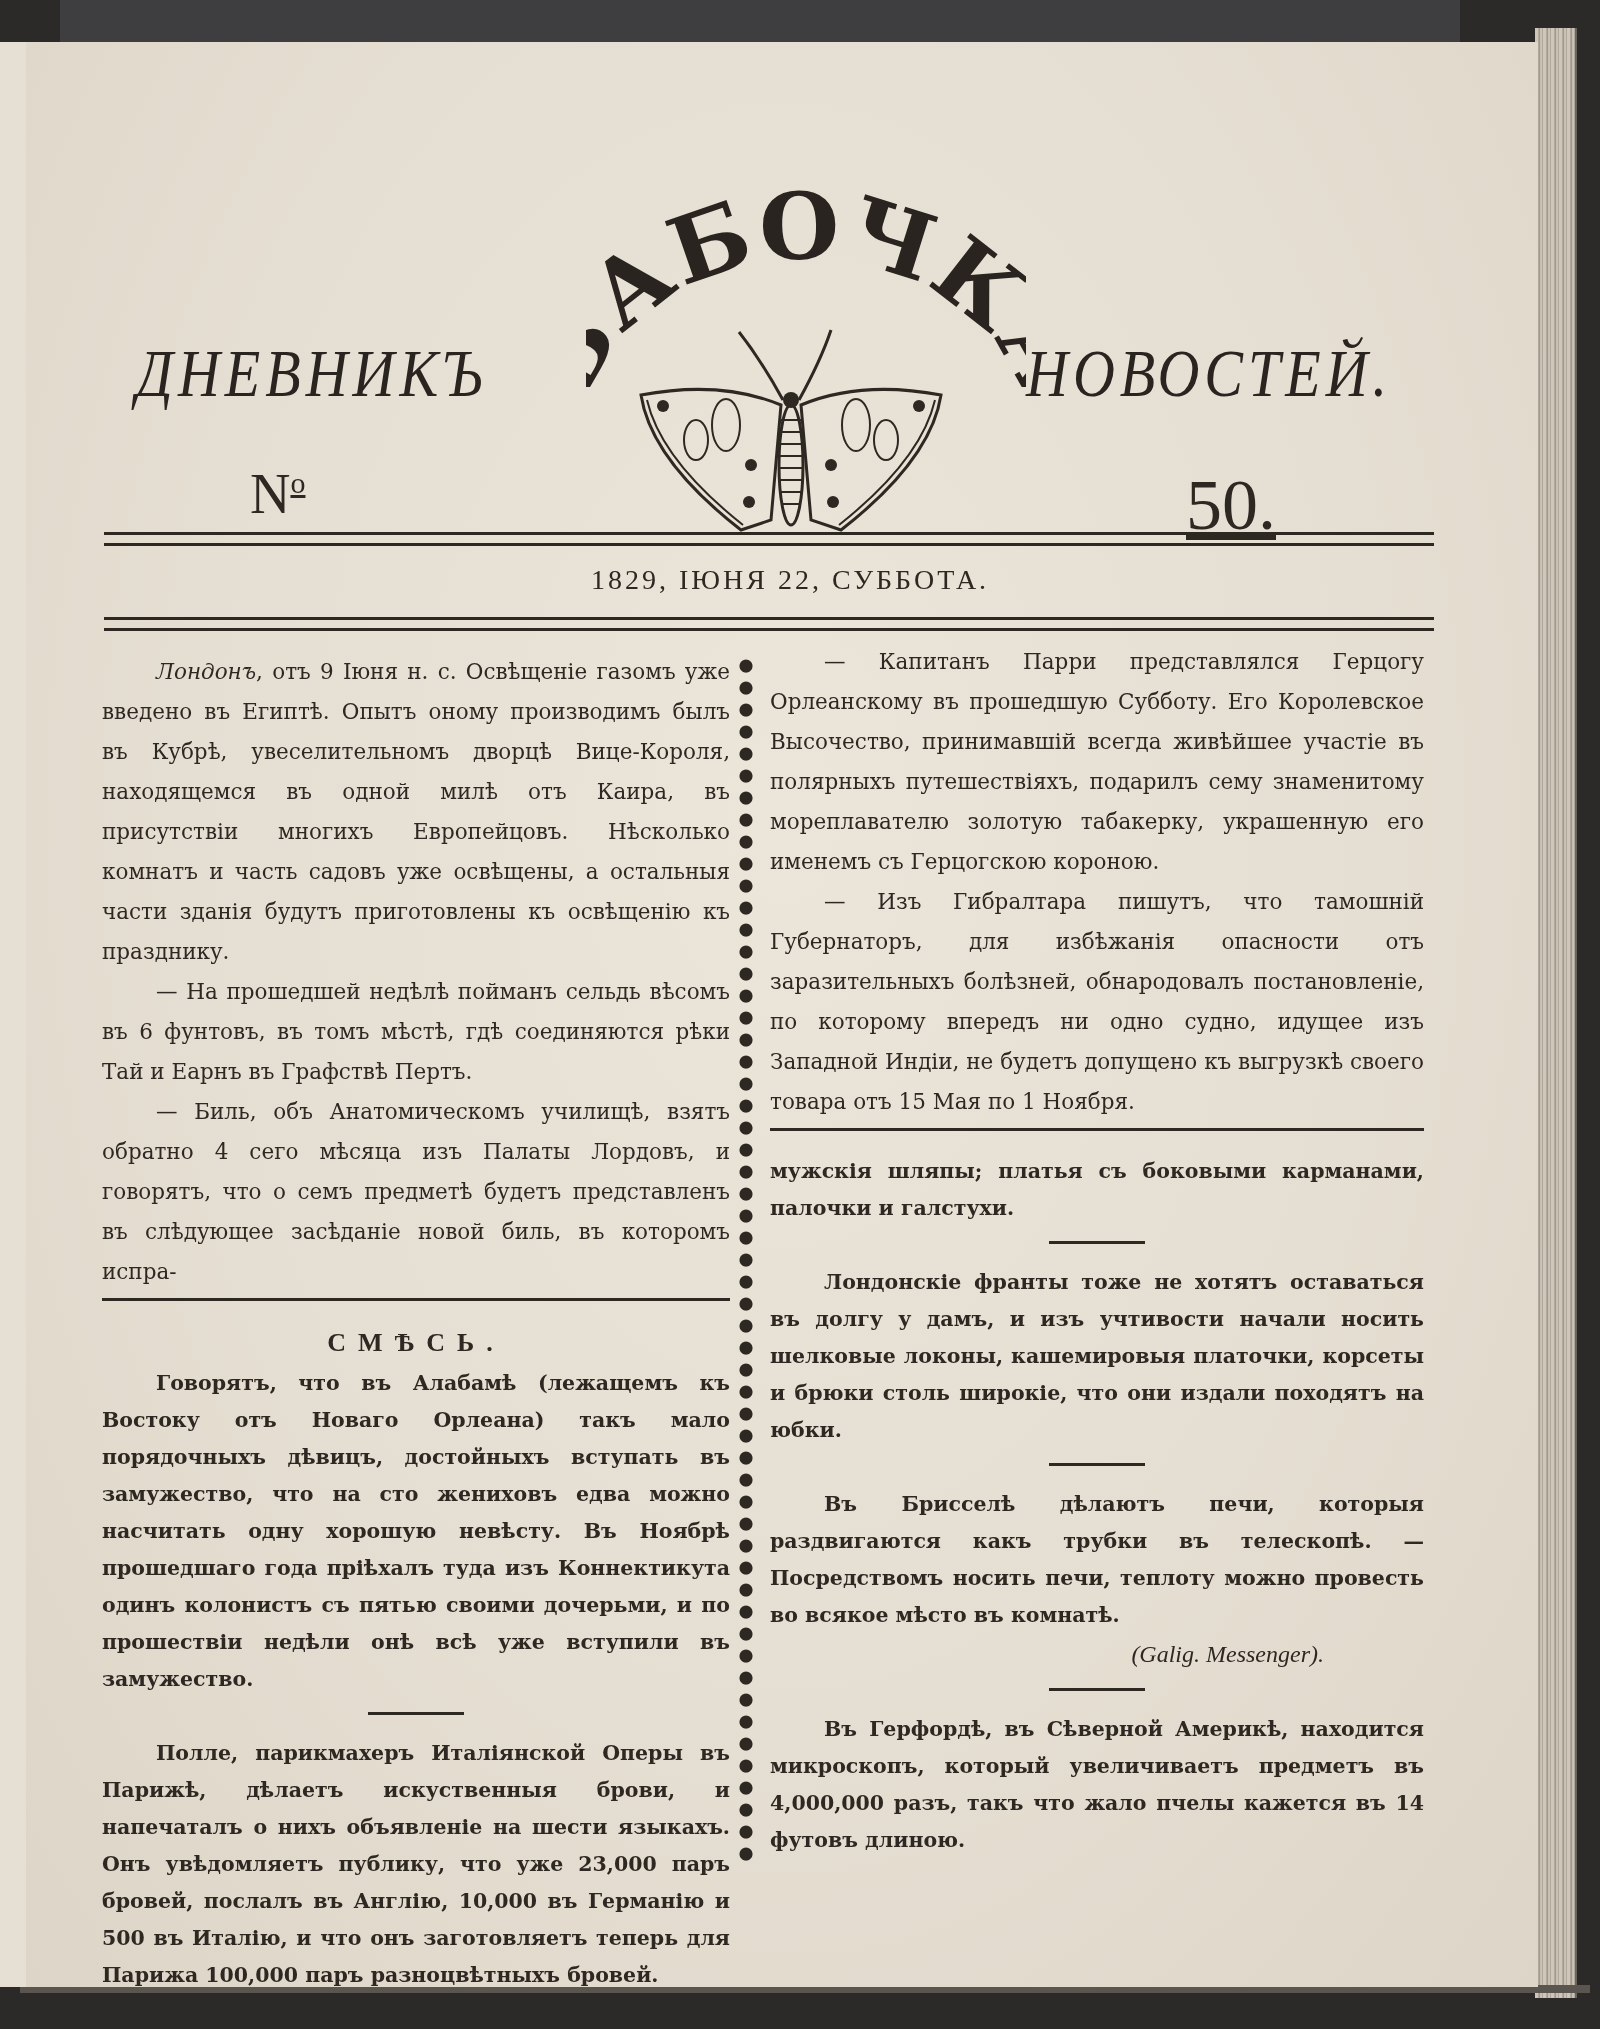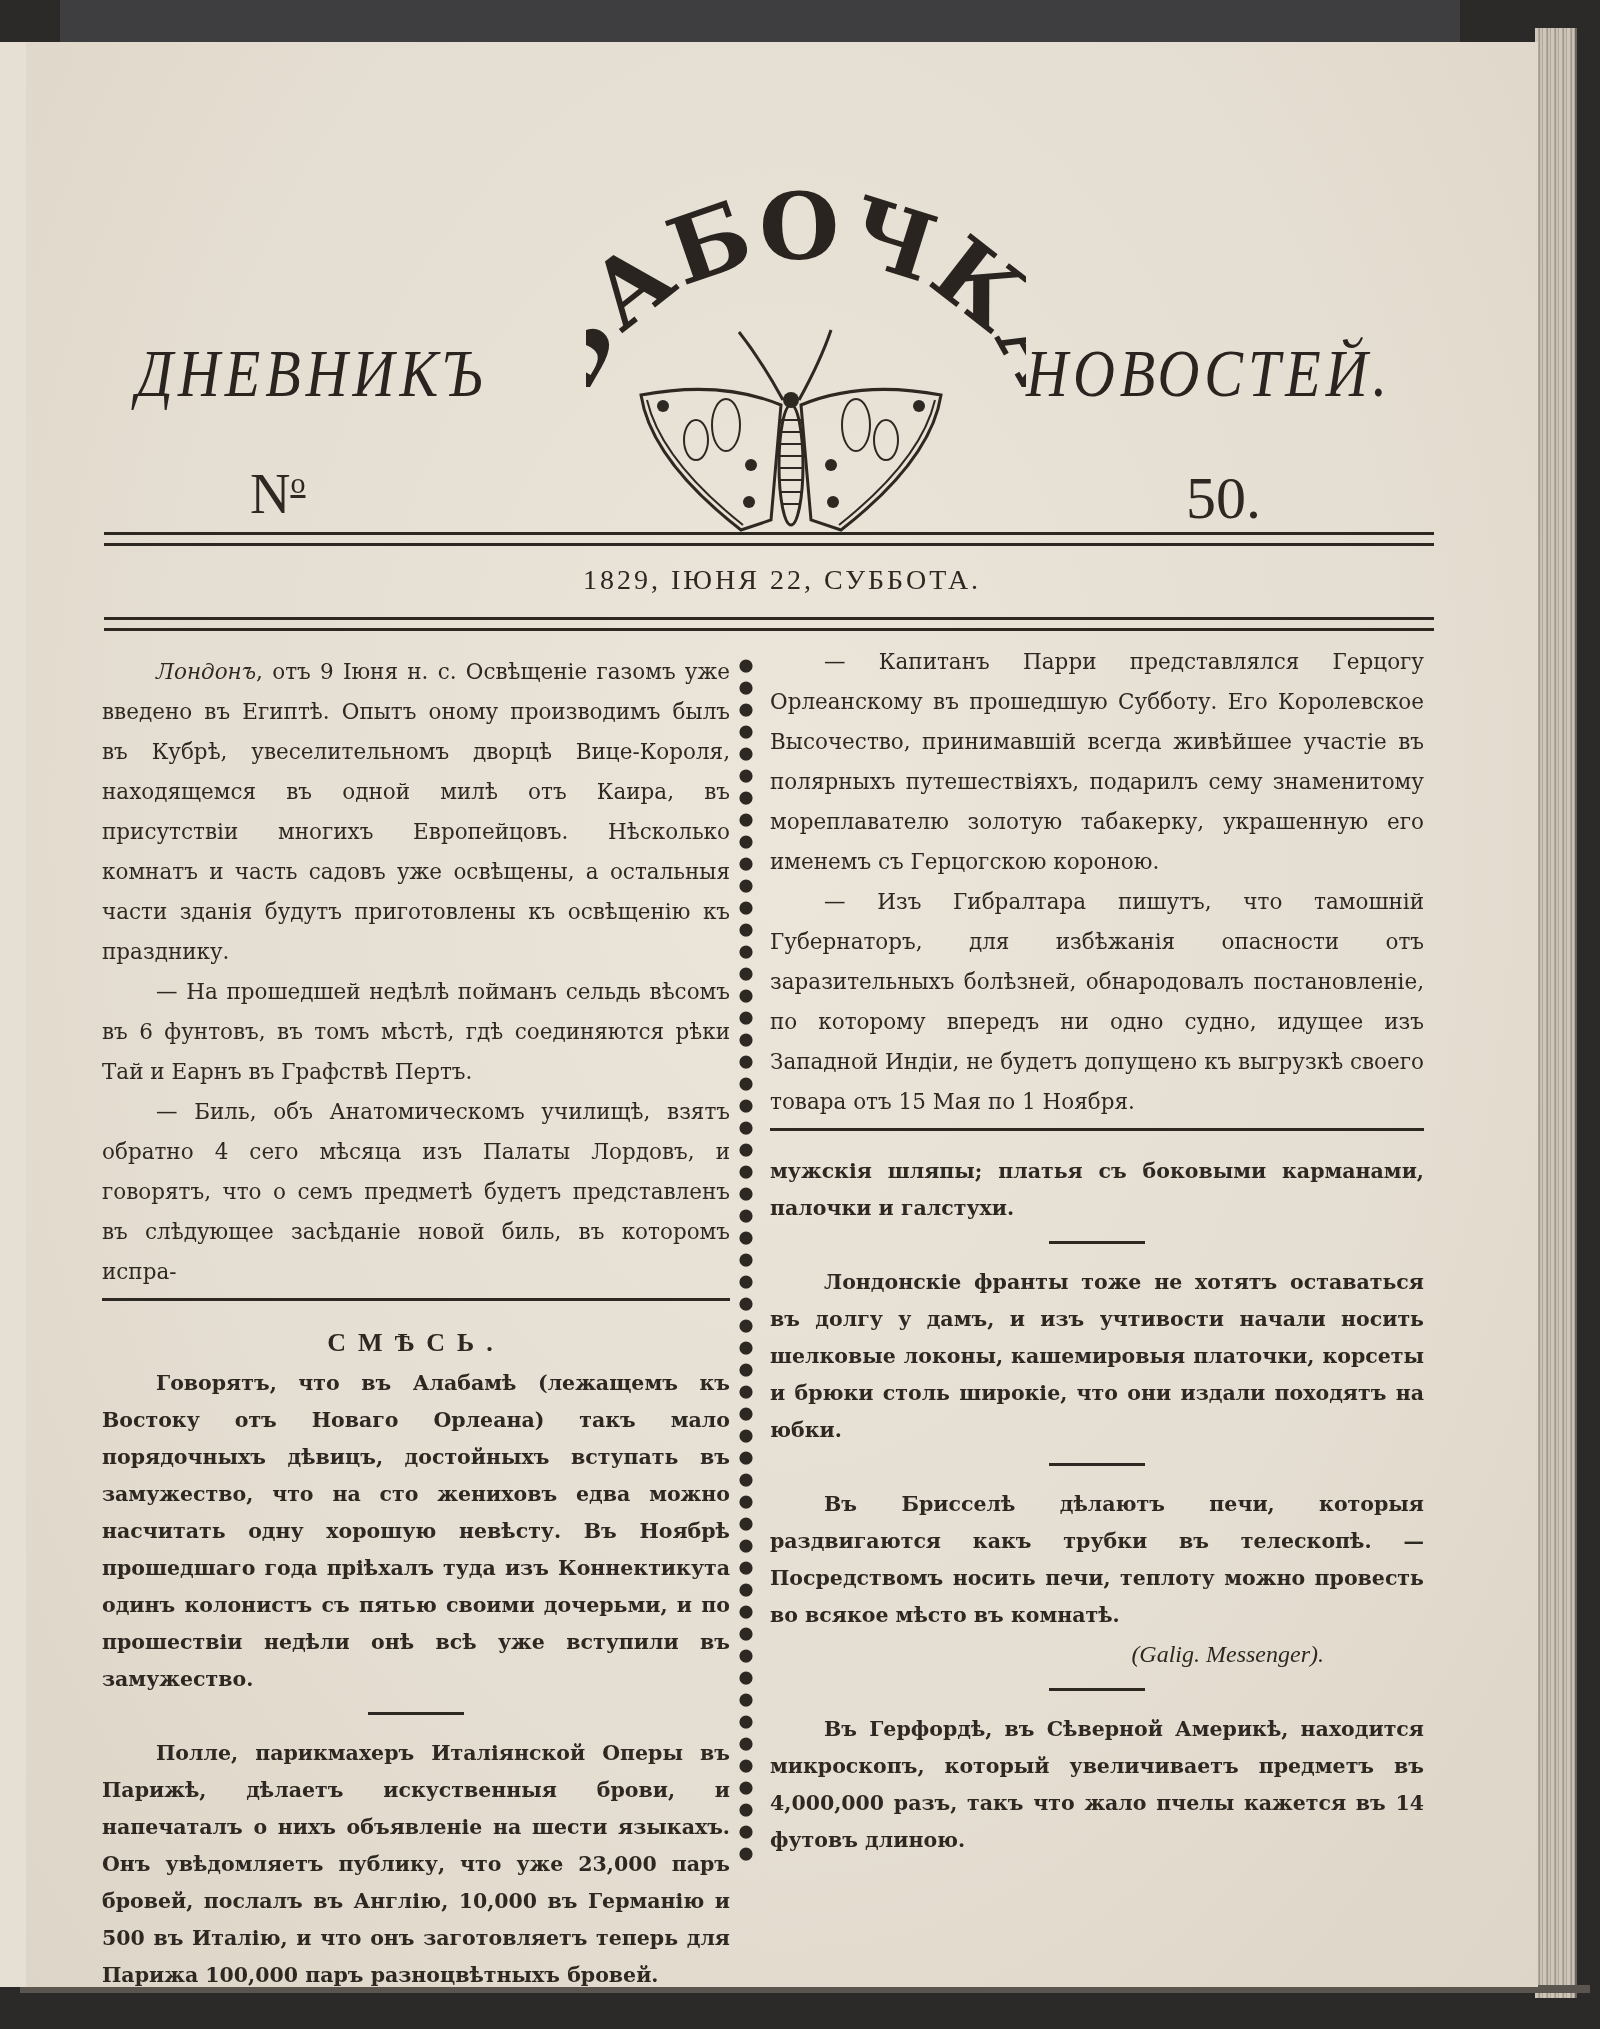--- a/index.html
+++ b/index.html
@@ -29,26 +29,26 @@
     .title-arc text { font-family: "DejaVu Serif", serif; font-weight: bold; font-size: 92px; fill: #2a2420; letter-spacing: 2px; }
     .subtitle-left, .subtitle-right {
       position: absolute; top: 298px; font-family: "Liberation Serif", serif; font-style: italic;
       font-size: 58px; letter-spacing: 5px; color: #2a2420; transform: scaleY(1.15);
     }
     .subtitle-left { left: 110px; }
     .subtitle-right { left: 1000px; }
     .butterfly { position: absolute; left: 605px; top: 278px; width: 320px; height: 220px; }
     .number-label { position: absolute; left: 224px; top: 420px; font-size: 56px; font-family: Liberation Serif, serif; }
     .number-label sup { font-size: 30px; text-decoration: underline; }
-    .number-value { position: absolute; left: 1160px; top: 422px; font-size: 60px; font-family: "Liberation Serif", serif; }
+    .number-value { position: absolute; left: 1160px; top: 422px; font-size: 72px; font-family: "Liberation Serif", serif; text-decoration: underline; }
     .rule-double { position: absolute; left: 78px; width: 1330px; height: 8px; border-top: 3px solid #2e2823; border-bottom: 3px solid #2e2823; }
     .rule-top { top: 490px; }
     .rule-date { top: 575px; }
     .dateline {
-      position: absolute; left: 0; width: 100%; top: 522px; text-align: center;
+      position: absolute; left: 8px; width: 100%; top: 522px; text-align: center;
       font-family: "Liberation Serif", serif; font-size: 28px; letter-spacing: 3px;
     }
     
     .column { position: absolute; top: 610px; font-size: 21.5px; line-height: 40px; text-align: justify; }
     .col-left { left: 76px; width: 628px; }
     .col-right { left: 744px; width: 654px; top: 600px; }
     .section-title { text-align: center; font-family: "Liberation Serif", serif; font-size: 36px; letter-spacing: 16px; margin: 4px 0 6px; }
     .section-title.small { font-size: 26px; letter-spacing: 12px; font-weight: bold; margin: 20px 0 2px; }
     .para { margin: 0; text-indent: 54px; }
     .para.noindent { text-indent: 0; }

